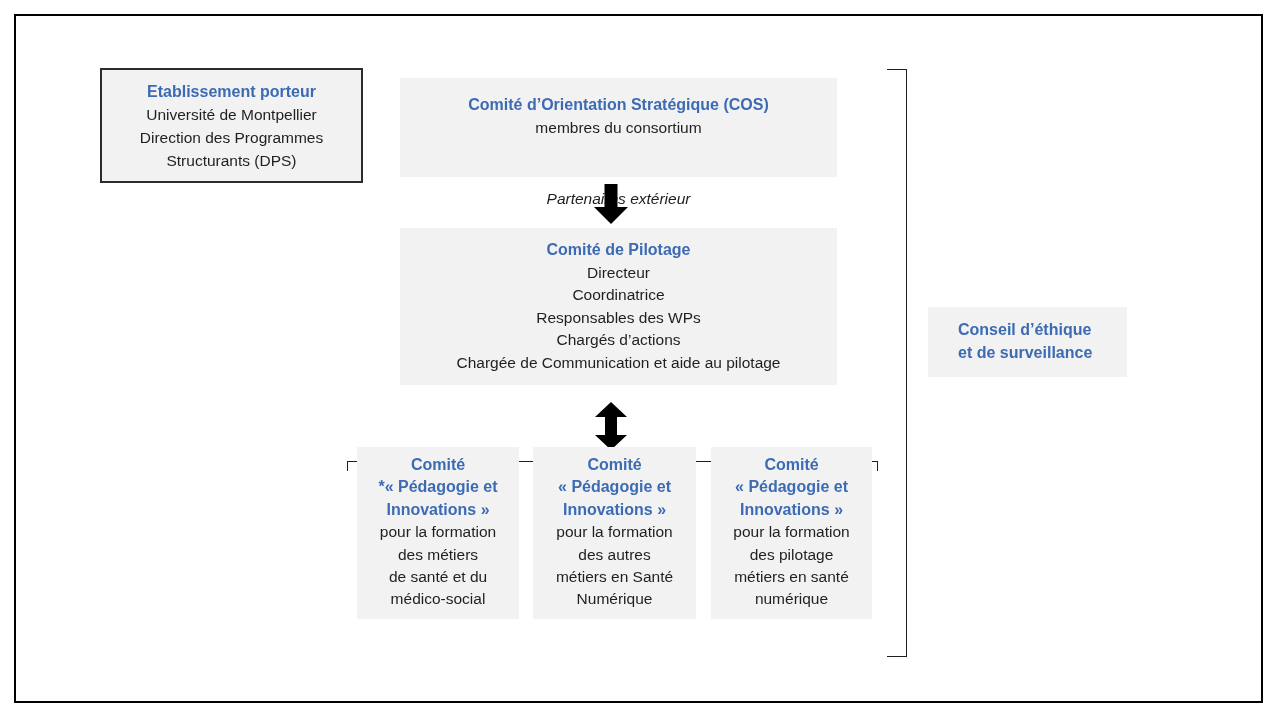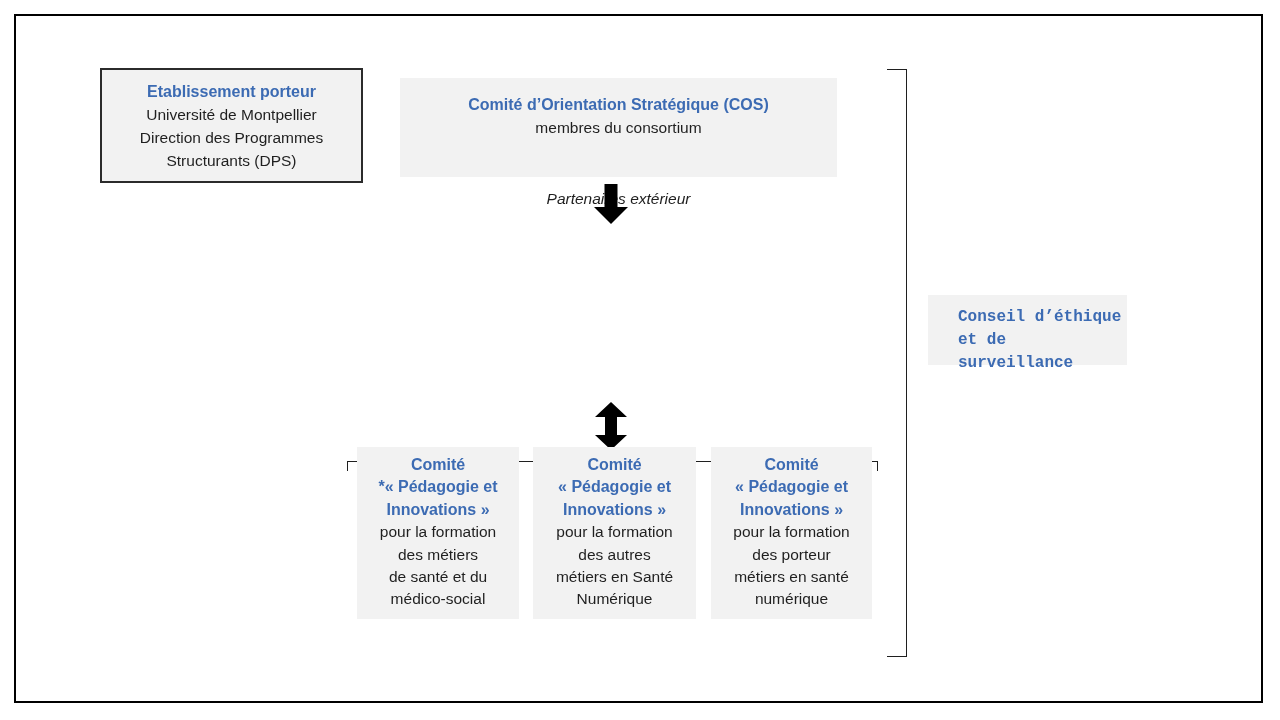--- a/index.html
+++ b/index.html
@@ -59,27 +59,26 @@
   }
   .comite {
     top: 447px; height: 172px;
     padding-top: 7px;
     line-height: 22.4px;
   }
   .comite1 { left: 357px; width: 162px; }
   .comite2 { left: 533px; width: 163px; }
   .comite3 { left: 711px; width: 161px; }
   .conseil {
-    left: 928px; top: 295px;
+    left: 928px; top: 307px;
     width: 199px; height: 70px;
     padding-top: 11px;
     padding-left: 30px;
     text-align: left;
     line-height: 23px;
-    font-family: Liberation Mono, monospace;
   }
   .arrow { position: absolute; }
   .arrow-down  { left: 594px; top: 184px; }
   .arrow-double{ left: 595px; top: 402px; }
 
   .bracket-top {
     position: absolute;
     left: 347px; top: 461px;
     width: 531px; height: 10px;
     border-top: 1.5px solid #1f1f1f;
@@ -114,20 +113,28 @@
   <div class="box cos">
     <div class="blue">Comité d’Orientation Stratégique (COS)</div>
     <div>membres du consortium</div>
     <div class="italic">Partenaires extérieur</div>
   </div>
 
   <svg class="arrow arrow-down" width="34" height="40" viewBox="0 0 34 40">
     <path d="M10.5 0 L23.5 0 L23.5 23 L34 23 L17 40 L0 23 L10.5 23 Z" fill="#000000"></path>
   </svg>
 
+  <div class="box pilotage">
+    <div class="blue">Comité de Pilotage</div>
+    <div>Directeur</div>
+    <div>Coordinatrice</div>
+    <div>Responsables des WPs</div>
+    <div>Chargés d’actions</div>
+    <div>Chargée de Communication et aide au pilotage</div>
+  </div>
 
   <svg class="arrow arrow-double" width="32" height="48" viewBox="0 0 32 48">
     <path d="M16 0 L32 15 L22 15 L22 33 L32 33 L16 48 L0 33 L10 33 L10 15 L0 15 Z" fill="#000000"></path>
   </svg>
 
   <div class="bracket-top"></div>
 
   <div class="box comite comite1">
     <div class="blue">Comité</div>
     <div class="blue">*« Pédagogie et</div>
@@ -146,21 +153,21 @@
     <div>des autres</div>
     <div>métiers en Santé</div>
     <div>Numérique</div>
   </div>
 
   <div class="box comite comite3">
     <div class="blue">Comité</div>
     <div class="blue">« Pédagogie et</div>
     <div class="blue">Innovations »</div>
     <div>pour la formation</div>
-    <div>des porteur</div>
+    <div>des pilotage</div>
     <div>métiers en santé</div>
     <div>numérique</div>
   </div>
 
   <div class="bracket-right"></div>
 
   <div class="box conseil">
     <div class="blue">Conseil d’éthique</div>
     <div class="blue">et de surveillance</div>
   </div>

